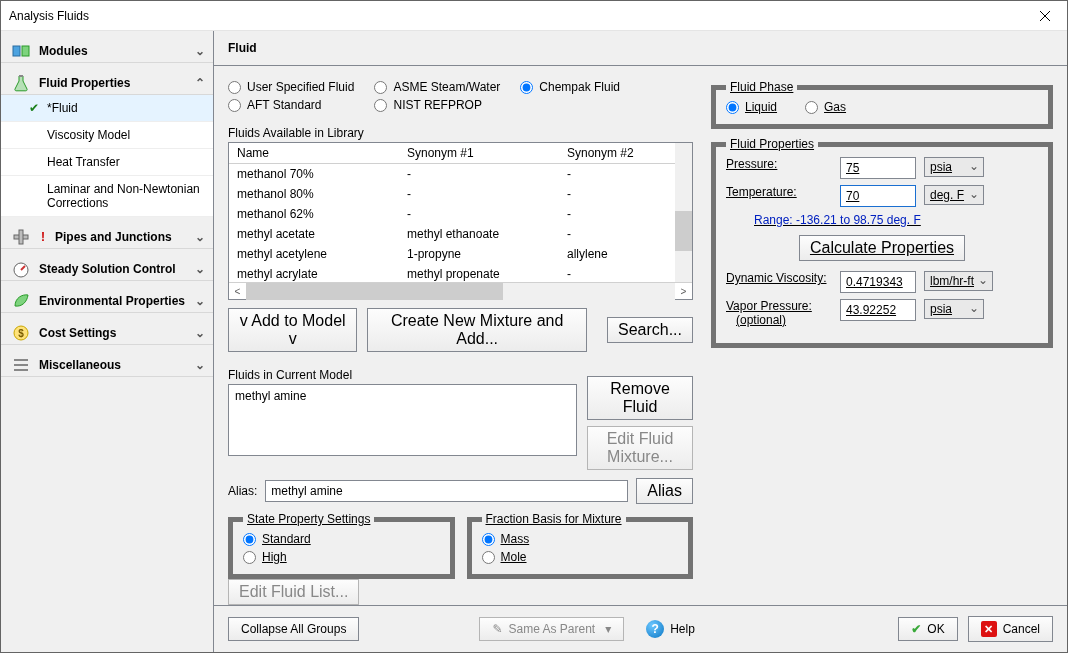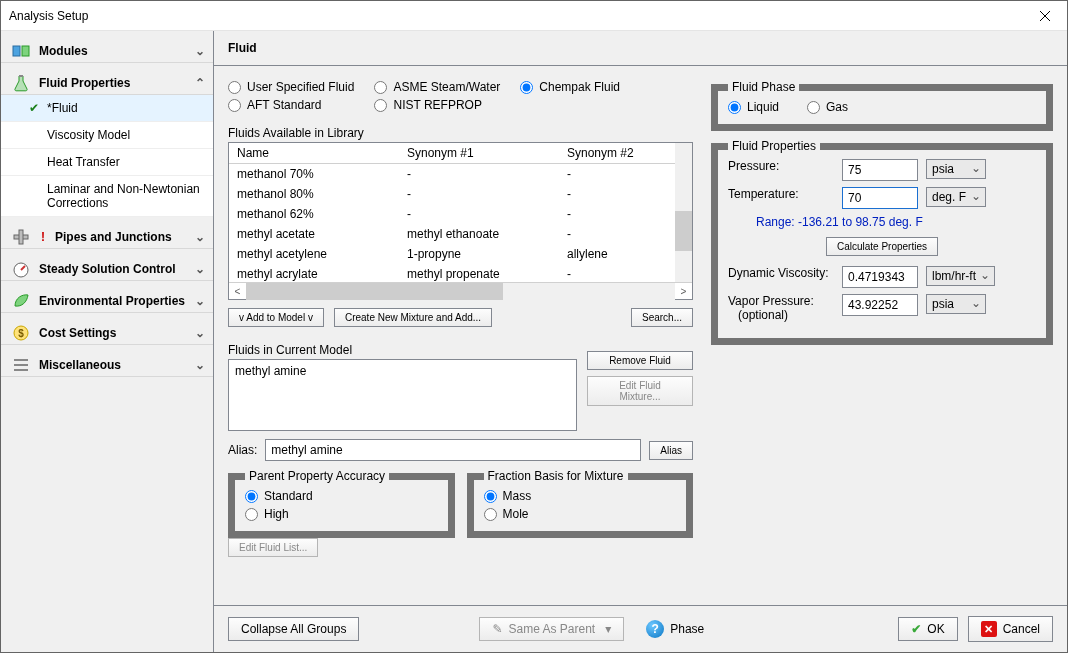--- a/index.html
+++ b/index.html
@@ -126,40 +126,41 @@
   .grid-hscroll .thumb { position:absolute; left:0; top:0; width:60%; height:17px; background:#cdcdcd; }
   .grid .vscroll { position:absolute; right:0; top:0; bottom:17px; width:17px; background:#f0f0f0; }
   .grid { position:relative; }
   .vscroll .thumb { position:absolute; right:0; width:17px; height:40px; top:68px; background:#cdcdcd; }
 
   .btn-row { display:flex; gap:10px; margin-top:8px; align-items:center; }
   .btn {
     background: linear-gradient(#fdfdfd,#ececec);
     border: 1px solid #828790;
     padding: 3px 10px;
-    font-size:10px;
+    font-size:16px;
     cursor:pointer;
     font-family: inherit;
   }
   .btn.disabled { color:#888; border-color:#b5b5b5; cursor:default; }
 
   .listbox {
     border:1px solid #828790;
     background:#fff;
     height:72px;
     padding:4px 6px;
     overflow:auto;
   }
   .alias-row { display:flex; align-items:center; gap:8px; margin-top:8px; }
   .alias-row input[type=text] { flex:1; border:1px solid #828790; padding:3px 5px; font-family:inherit; font-size:12px; }
 
   fieldset.group {
-    border:7px solid #737373;
+    border:5px solid #737373;
     margin: 8px 0 0 0;
     padding: 6px 10px 10px 10px;
+    text-decoration: underline;
   }
   fieldset.group legend { padding:0 4px; font-size:12px; }
   .group-pair { display:flex; gap:12px; }
   .group-pair fieldset.group { flex:1; }
 
   .prop-row { display:flex; align-items:flex-start; gap:8px; margin-bottom:6px; }
   .prop-row .plabel { width:106px; }
   .prop-row input[type=text] { width:76px; border:1px solid #828790; padding:3px 5px; font-family:inherit; font-size:12px; background:#fff;}
   .prop-row select, .fake-select {
     border:1px solid #828790;
@@ -207,21 +208,21 @@
 
   .badge-excl { color:#c00; font-weight:bold; margin-left:2px; }
   .side-ico { font-size:14px; }
   .chevr { font-size:12px; }
 </style>
 </head>
 <body>
 
 <div class="window">
   <div class="titlebar">
-    <span class="title">Analysis Setup</span>
+    <span class="title">Analysis Fluids</span>
     <div class="close">
       <svg width="10" height="10" viewBox="0 0 10 10">
         <line x1="0" y1="0" x2="10" y2="10" stroke="currentColor" stroke-width="1"></line>
         <line x1="10" y1="0" x2="0" y2="10" stroke="currentColor" stroke-width="1"></line>
       </svg>
     </div>
   </div>
 
   <div class="body">
 
@@ -423,21 +424,21 @@
           </div>
 
           <div class="alias-row">
             <span>Alias:</span>
             <input type="text" value="methyl amine" style="">
             <button class="btn">Alias</button>
           </div>
 
           <div class="group-pair">
             <fieldset class="group">
-              <legend>Parent Property Accuracy</legend>
+              <legend>State Property Settings</legend>
               <label style="display:flex;align-items:center;gap:6px;margin-bottom:4px;">
                   <input type="radio" name="acc" checked="" style="">
                   <span>Standard</span>
                 </label>
               <label style="display:flex;align-items:center;gap:6px;">
                   <input type="radio" name="acc" style="">
                   <span>High</span>
                 </label>
             </fieldset>
             <fieldset class="group">
@@ -513,21 +514,21 @@
             <span>Collapse All Groups</span>
           </button>
         <div style="width:100px;"></div>
         <button class="btn-same">
           <span class="pencil-icon">✎</span>
           <span>Same As Parent</span>
           <span style="margin-left:4px;">▾</span>
         </button>
         <button class="btn-help" style="border:none;background:transparent;">
           <span class="help-icon">?</span>
-          <span>Phase</span>
+          <span>Help</span>
         </button>
         <div class="spacer"></div>
         <button class="btn-ok">
           <span class="ok-icon">✔</span>
           <span>OK</span>
         </button>
         <button class="btn-cancel">
           <span class="cancel-icon">✕</span>
           <span>Cancel</span>
         </button>

